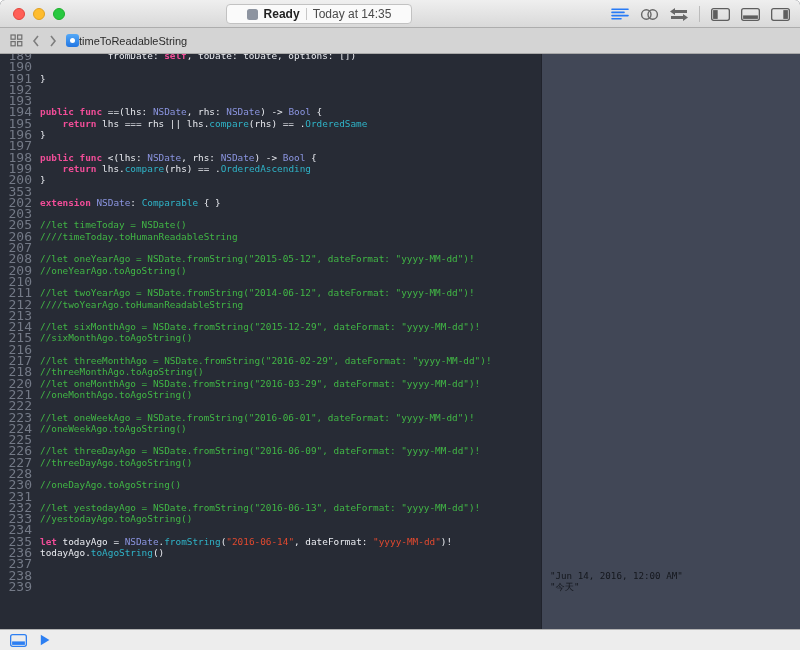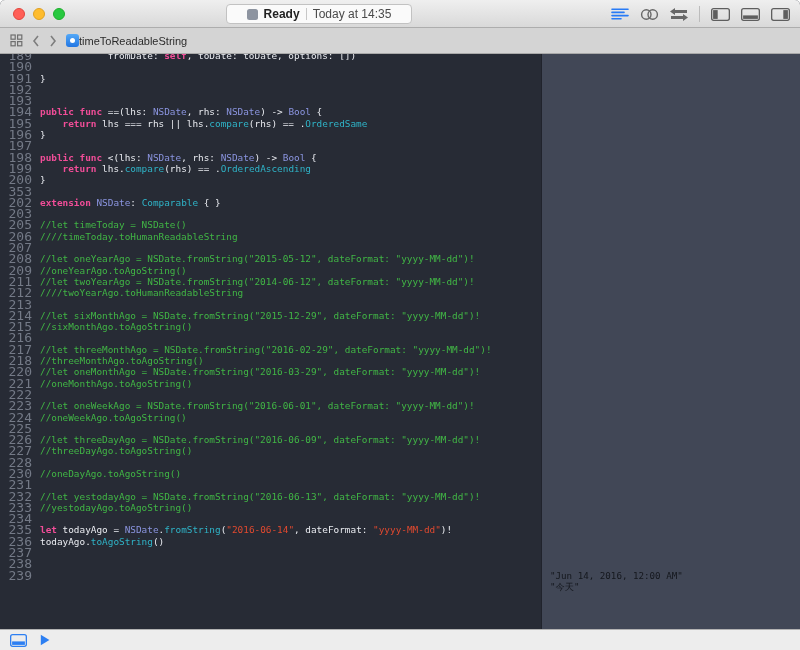--- a/index.html
+++ b/index.html
@@ -206,20 +206,21 @@
         <div class="line"><span class="lnum">199</span><span class="lcode"><span class="p">    </span><span class="k">return</span><span class="p"> lhs.</span><span class="f">compare</span><span class="p">(rhs) == .</span><span class="f">OrderedAscending</span></span></div>
         <div class="line"><span class="lnum">200</span><span class="lcode"><span class="p">}</span></span></div>
         <div class="line"><span class="lnum">353</span><span class="lcode"></span></div>
         <div class="line"><span class="lnum">202</span><span class="lcode"><span class="k">extension </span><span class="c">NSDate</span><span class="p">: </span><span class="f">Comparable</span><span class="p"> { }</span></span></div>
         <div class="line"><span class="lnum">203</span><span class="lcode"></span></div>
         <div class="line"><span class="lnum">205</span><span class="lcode"><span class="cm">//let timeToday = NSDate()</span></span></div>
         <div class="line"><span class="lnum">206</span><span class="lcode"><span class="cm">////timeToday.toHumanReadableString</span></span></div>
         <div class="line"><span class="lnum">207</span><span class="lcode"></span></div>
         <div class="line"><span class="lnum">208</span><span class="lcode"><span class="cm">//let oneYearAgo = NSDate.fromString("2015-05-12", dateFormat: "yyyy-MM-dd")!</span></span></div>
         <div class="line"><span class="lnum">209</span><span class="lcode"><span class="cm">//oneYearAgo.toAgoString()</span></span></div>
+        <div class="line"><span class="lnum">210</span><span class="lcode"></span></div>
         <div class="line"><span class="lnum">211</span><span class="lcode"><span class="cm">//let twoYearAgo = NSDate.fromString("2014-06-12", dateFormat: "yyyy-MM-dd")!</span></span></div>
         <div class="line"><span class="lnum">212</span><span class="lcode"><span class="cm">////twoYearAgo.toHumanReadableString</span></span></div>
         <div class="line"><span class="lnum">213</span><span class="lcode"></span></div>
         <div class="line"><span class="lnum">214</span><span class="lcode"><span class="cm">//let sixMonthAgo = NSDate.fromString("2015-12-29", dateFormat: "yyyy-MM-dd")!</span></span></div>
         <div class="line"><span class="lnum">215</span><span class="lcode"><span class="cm">//sixMonthAgo.toAgoString()</span></span></div>
         <div class="line"><span class="lnum">216</span><span class="lcode"></span></div>
         <div class="line"><span class="lnum">217</span><span class="lcode"><span class="cm">//let threeMonthAgo = NSDate.fromString("2016-02-29", dateFormat: "yyyy-MM-dd")!</span></span></div>
         <div class="line"><span class="lnum">218</span><span class="lcode"><span class="cm">//threeMonthAgo.toAgoString()</span></span></div>
         <div class="line"><span class="lnum">220</span><span class="lcode"><span class="cm">//let oneMonthAgo = NSDate.fromString("2016-03-29", dateFormat: "yyyy-MM-dd")!</span></span></div>
         <div class="line"><span class="lnum">221</span><span class="lcode"><span class="cm">//oneMonthAgo.toAgoString()</span></span></div>

